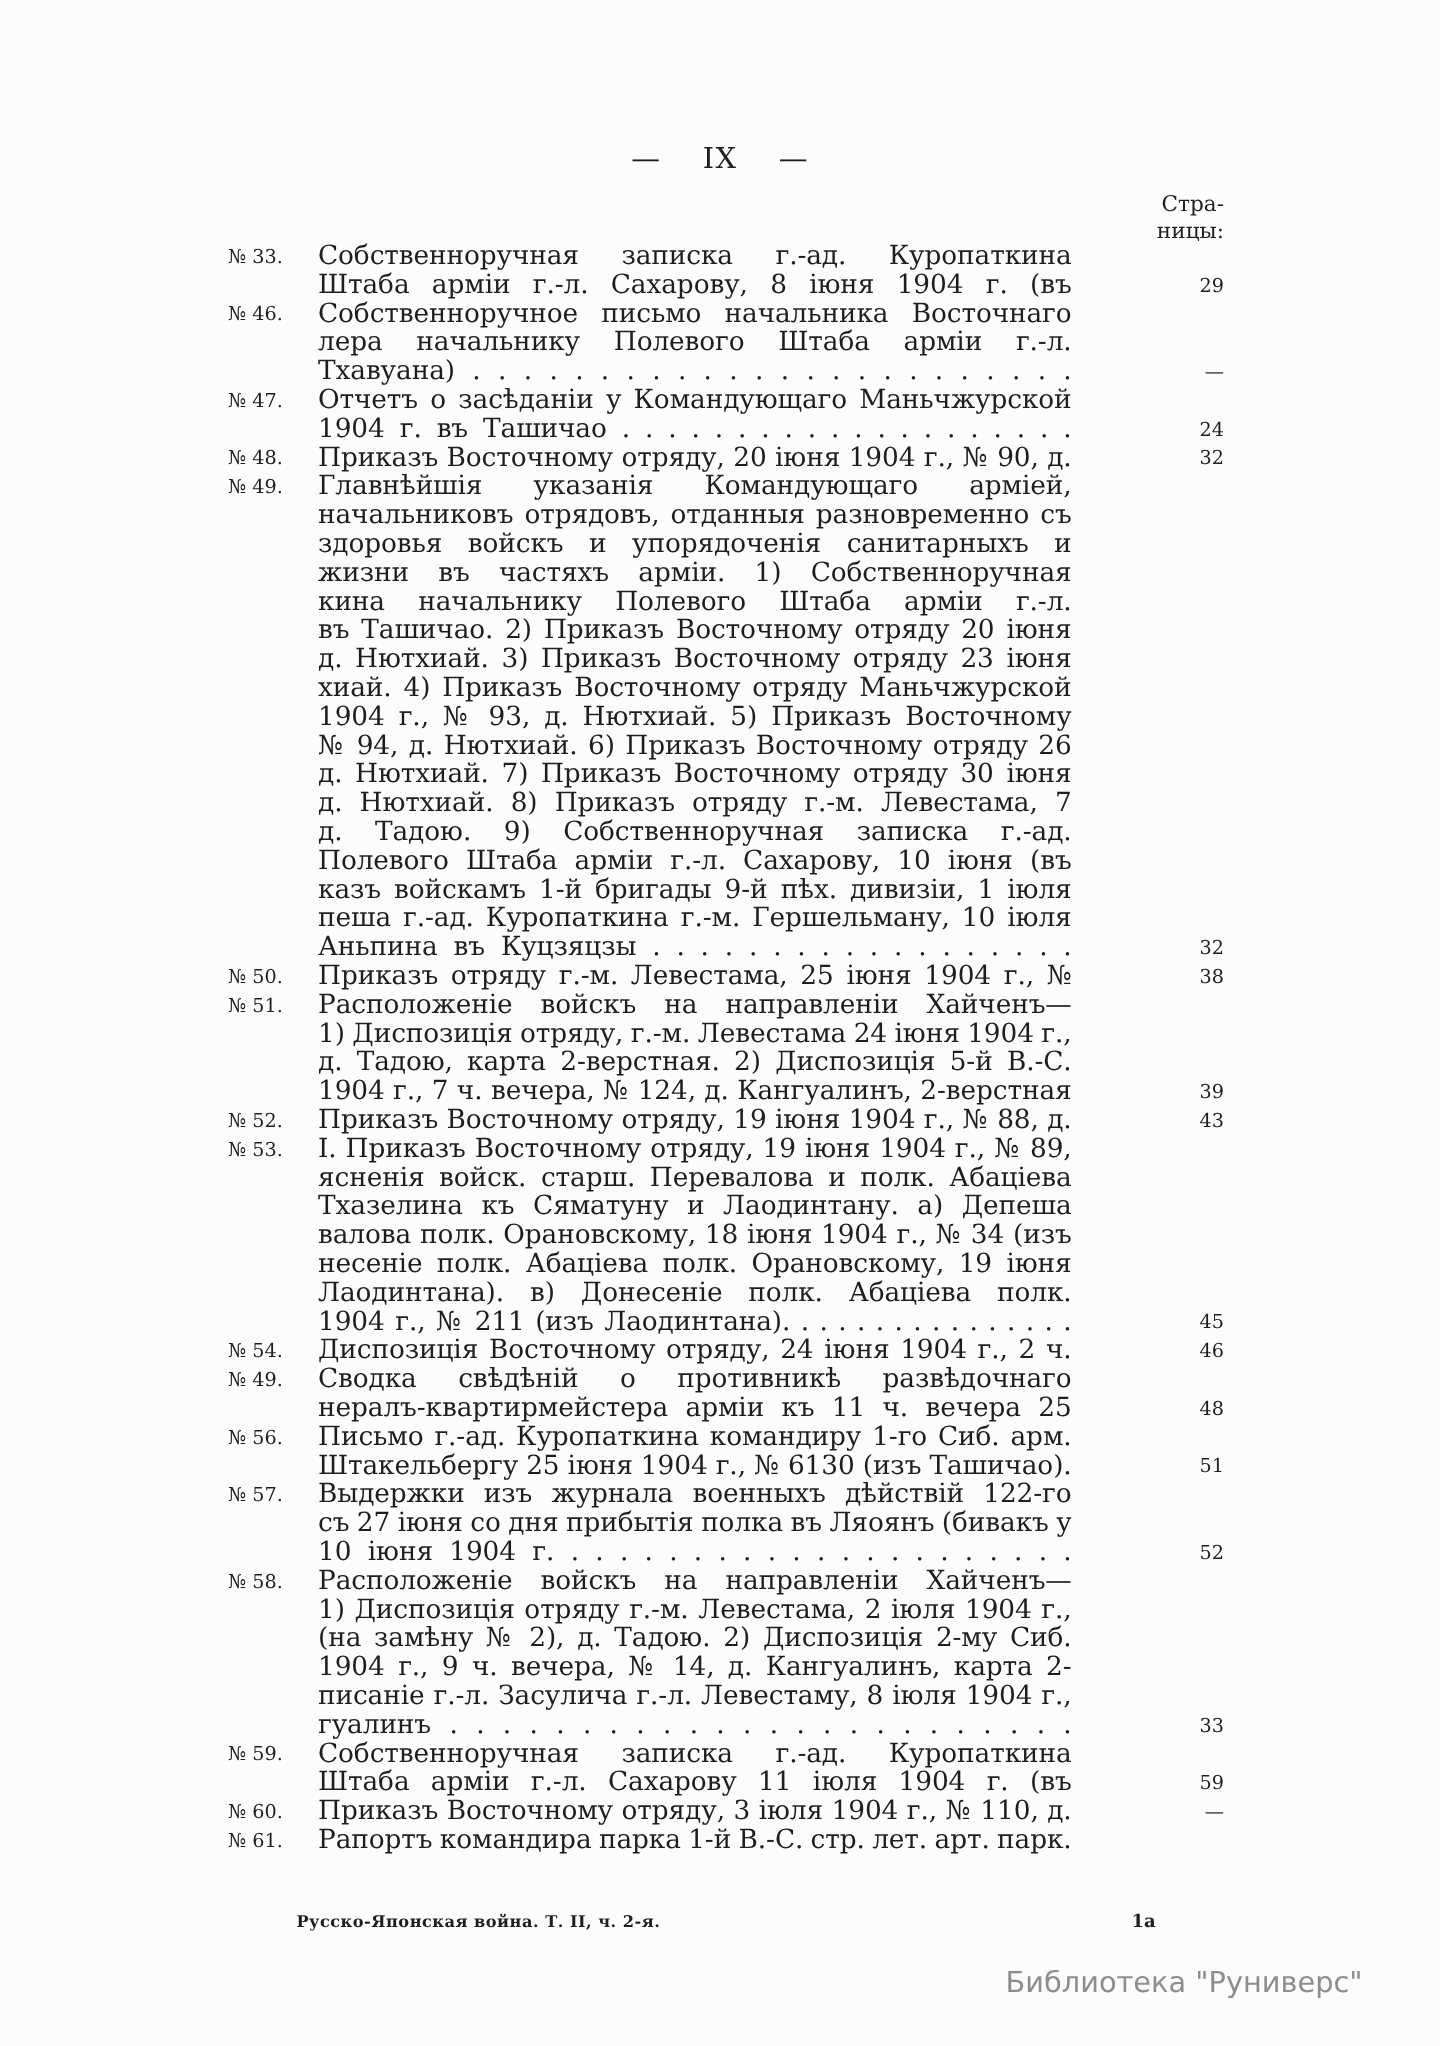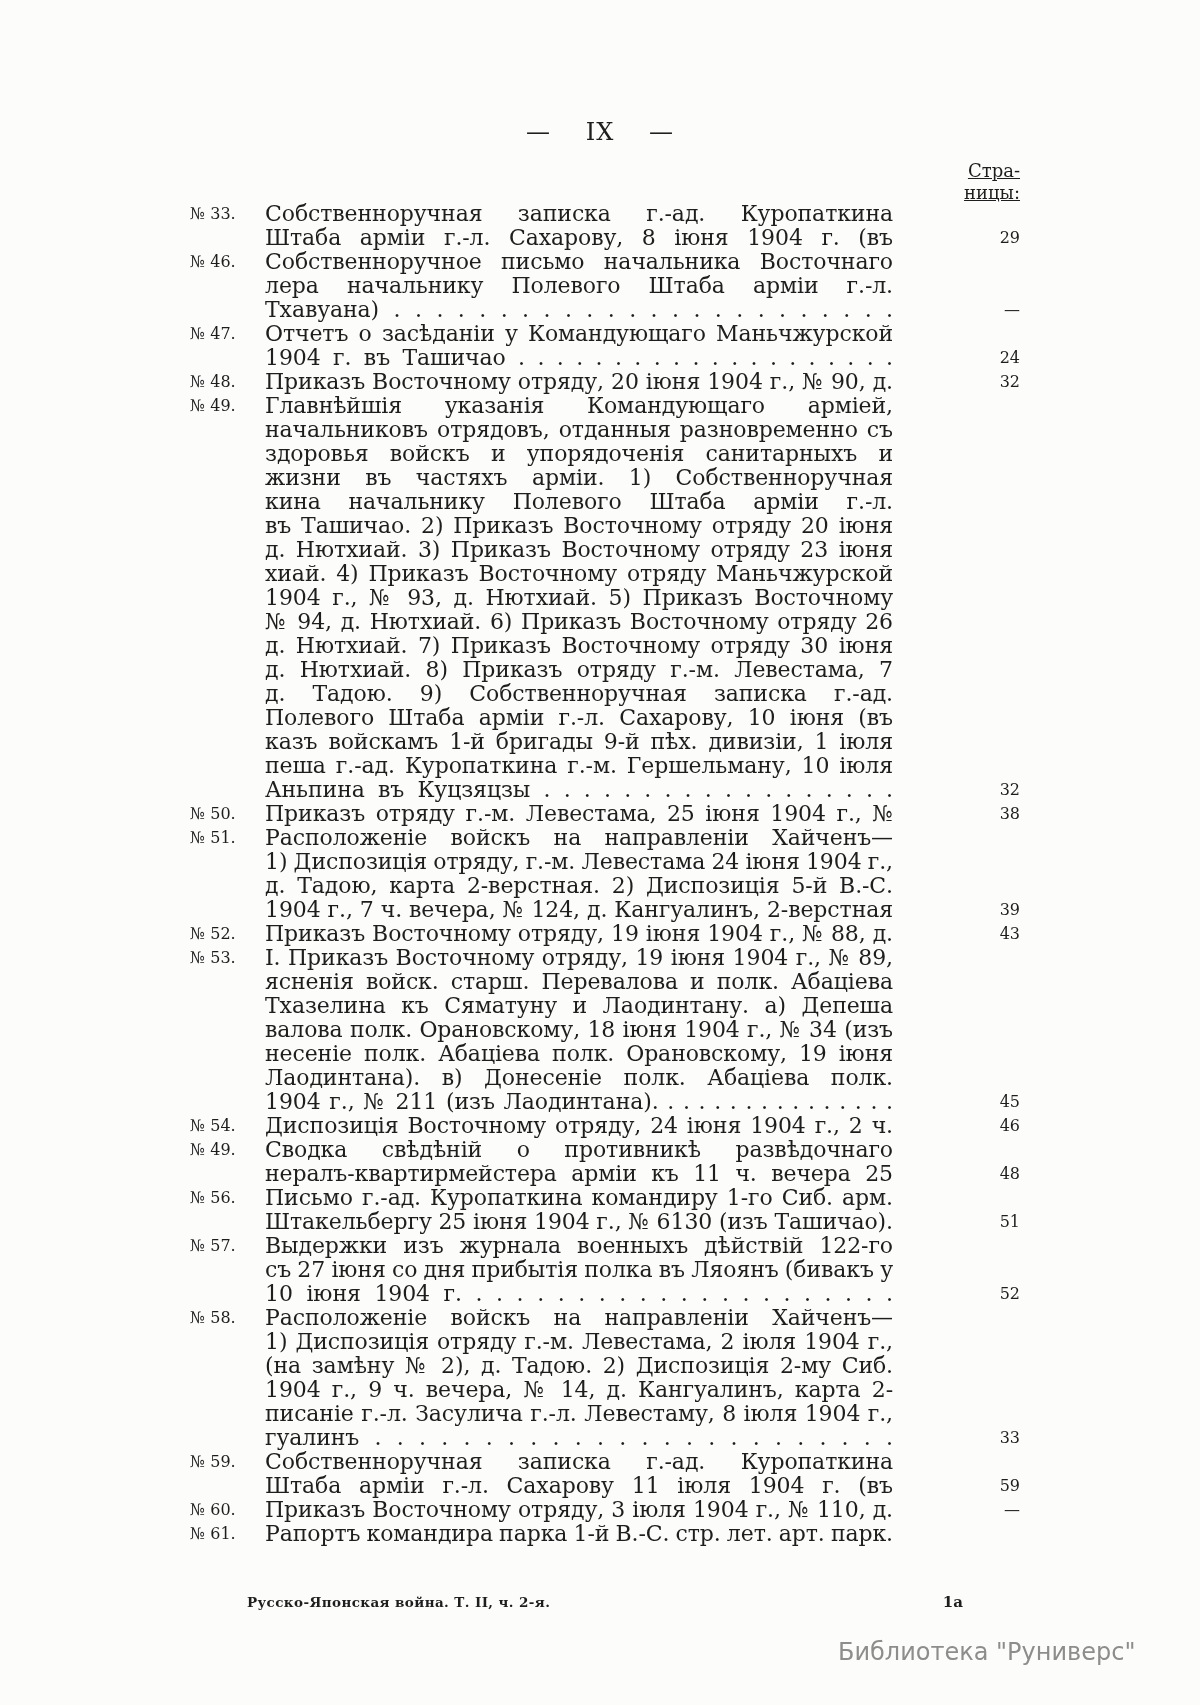--- a/index.html
+++ b/index.html
@@ -15,21 +15,21 @@
   .page-header {
     position:absolute; top:118px; left:0; width:1200px;
     text-align:center;
     font-size:24px;
     word-spacing:26px;
     letter-spacing:1px;
   }
   .pages-label {
     position:absolute; top:160px; left:880px; width:140px;
     text-align:right;
-    font-size:18px; line-height:22px;text-decoration:underline;
+    font-size:18px; line-height:22px;
   }
   .toc { position:absolute; top:202px; left:190px; width:830px; }
   .entry { display:flex; align-items:flex-start; }
   .num {
     width:75px; flex:0 0 75px;
     font-size:16px; line-height:24px;
     white-space:nowrap;
   }
   .text { width:628px; flex:0 0 628px; }
   .line {

